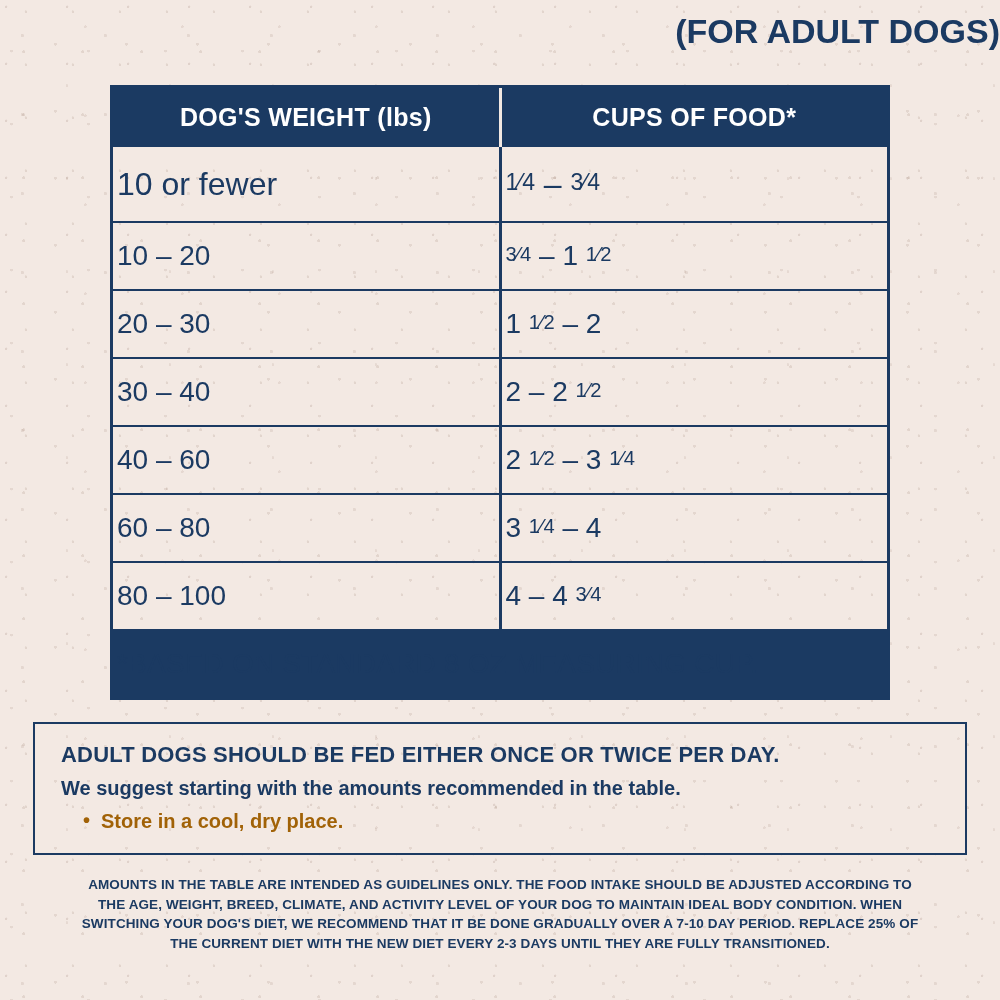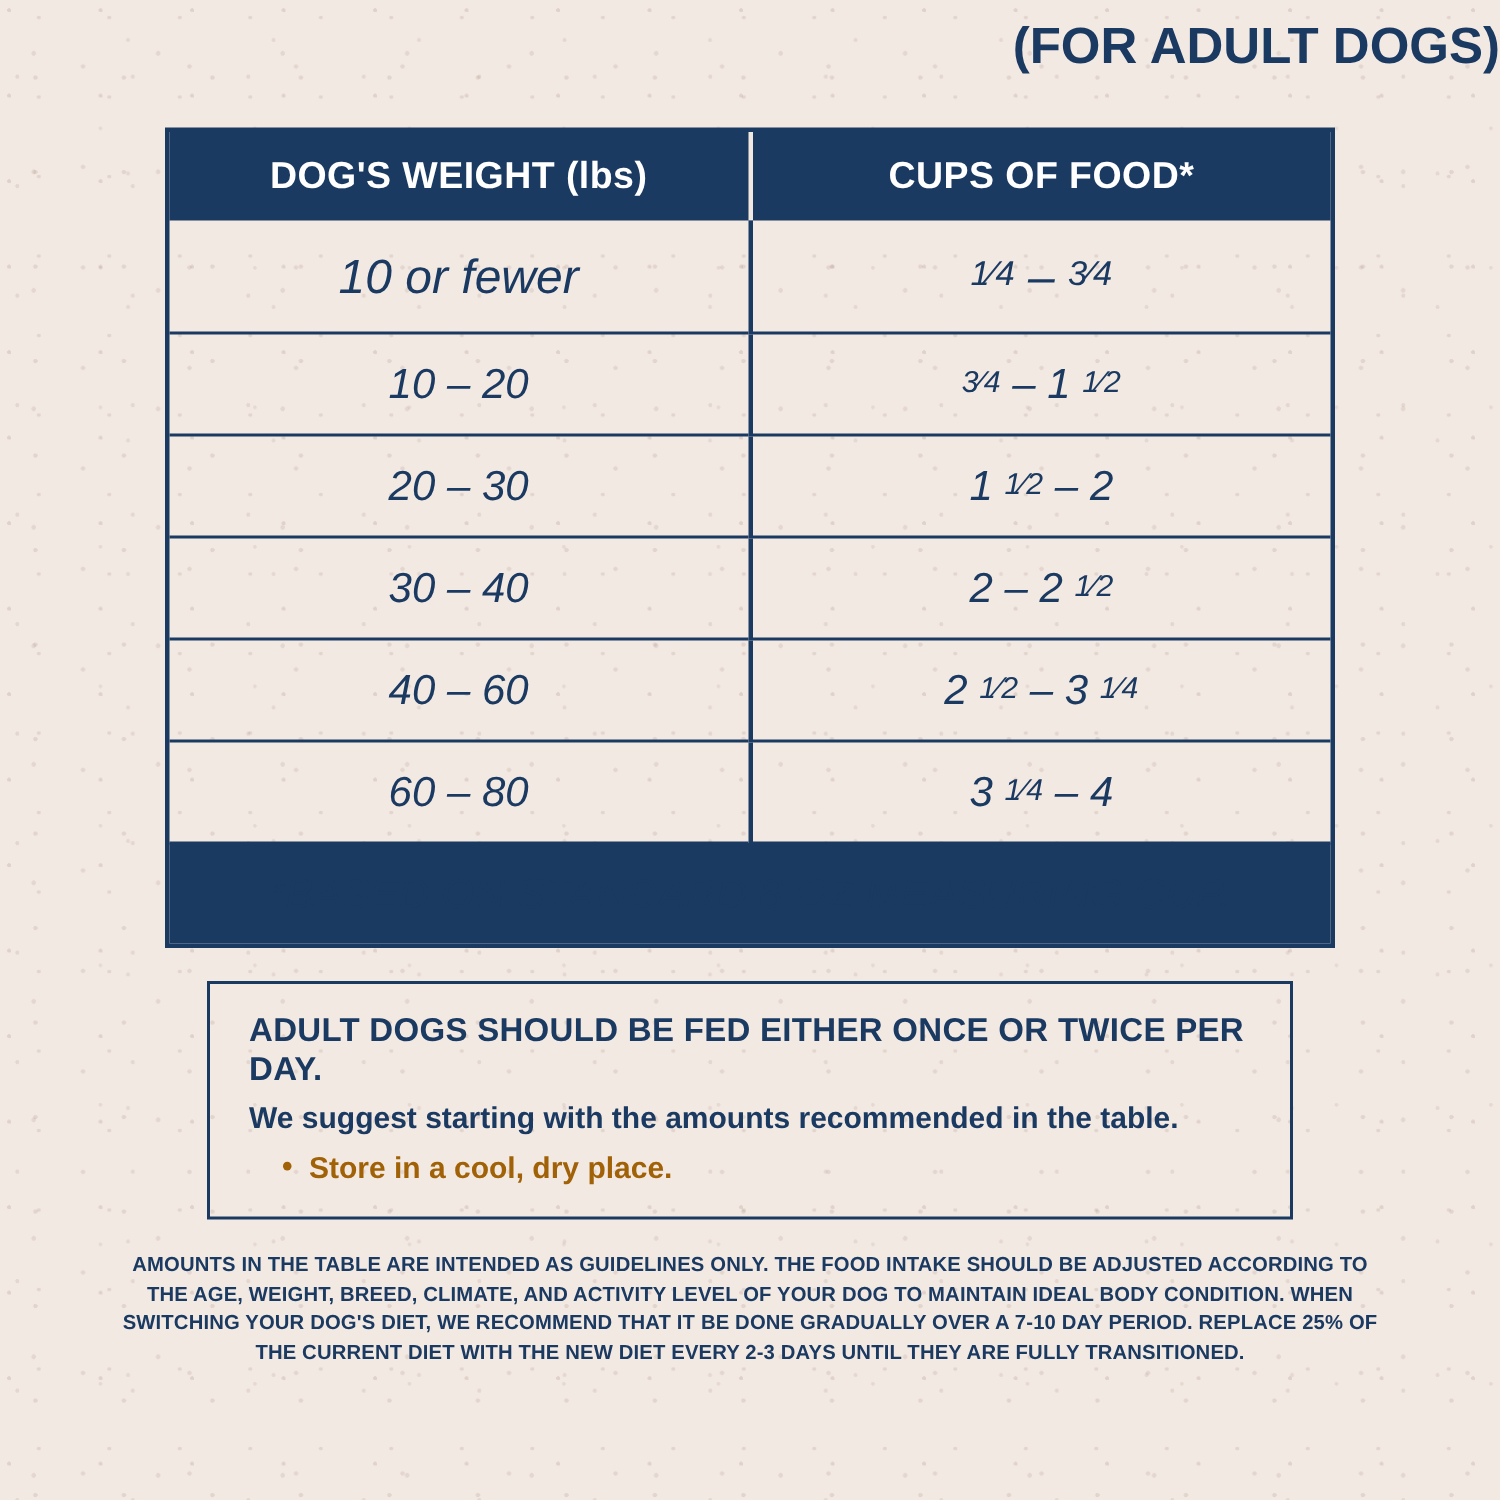--- a/index.html
+++ b/index.html
@@ -76,27 +76,26 @@
     font-size: 25px;
     font-weight: bold;
     padding: 15px 6px;
     text-align: center;
     letter-spacing: 0.3px;
   }
   table.feeding th.col-left {
     border-right: 3px solid #f2e8e2;
   }
   table.feeding td {
-    text-align: center;
+    text-align: left;
     color: #1b3a62;
     border-top: 2px solid #1b3a62;
     padding: 6px 4px;
     font-size: 28px;
     height: 54px;
-    font-style: italic;
   }
   table.feeding tr.first-row td {
     font-size: 32px;
     height: 62px;
   }
   table.feeding td.weight {
     border-right: 3px solid #1b3a62;
   }
   table.feeding tr.first-row td {
     border-top: none;
@@ -114,21 +113,21 @@
     font-weight: normal;
     text-align: center;
     border-top: 3px solid #1b3a62;
     padding: 12px 6px;
     height: auto;
     letter-spacing: 0.2px;
   }
 
   .notes-box {
     margin: 22px auto 0 auto;
-    width: 724px;
+    width: 934px;
     border: 2px solid #1b3a62;
     box-sizing: border-box;
     padding: 18px 26px 20px 26px;
   }
   .notes-head {
     font-size: 22px;
     font-weight: bold;
     color: #1b3a62;
     letter-spacing: 0.2px;
   }
@@ -205,20 +204,24 @@
             <td class="cups"><span>2 – 2 </span><span class="frac"><span>1⁄2</span></span></td>
           </tr>
           <tr>
             <td class="weight">40 – 60</td>
             <td class="cups"><span>2 </span><span class="frac"><span>1⁄2</span></span><span> – 3 </span><span class="frac"><span>1⁄4</span></span></td>
           </tr>
           <tr>
             <td class="weight">60 – 80</td>
             <td class="cups"><span>3 </span><span class="frac"><span>1⁄4</span></span><span> – 4</span></td>
           </tr>
+          <tr>
+            <td class="weight">80 – 100</td>
+            <td class="cups"><span>4 – 4 </span><span class="frac"><span>3⁄4</span></span></td>
+          </tr>
         </tbody>
       <tfoot>
         <tr class="footnote-row">
           <td colspan="2">*BASED ON STANDARD 8 OZ MEASURING CUP.</td>
         </tr>
       </tfoot>
     </table>
   </div>
 
   <div class="notes-box">

